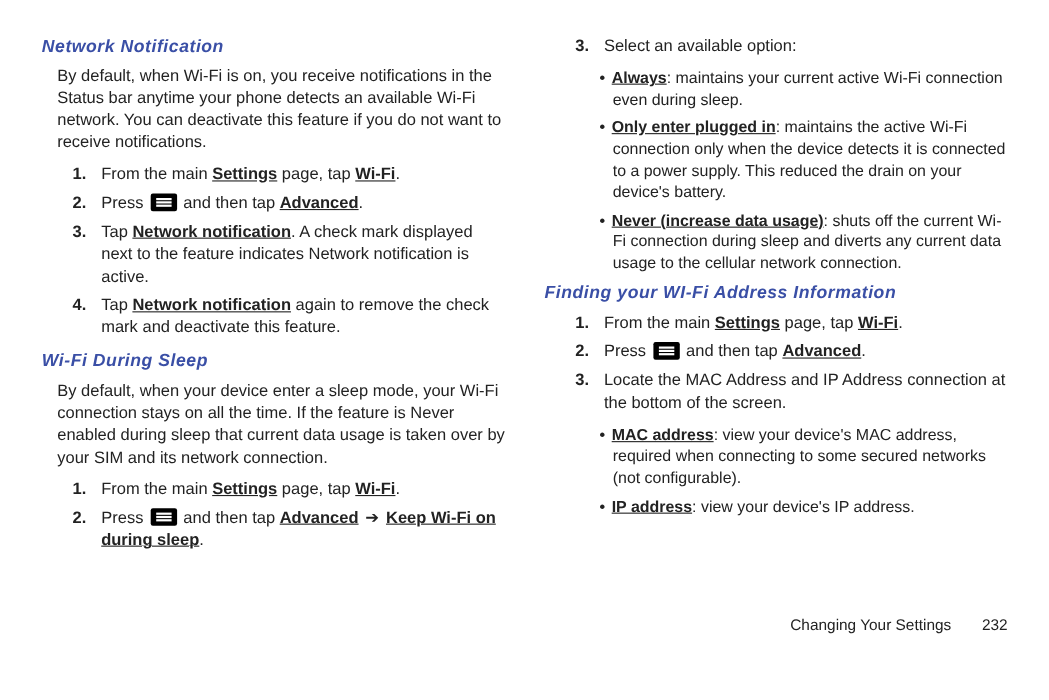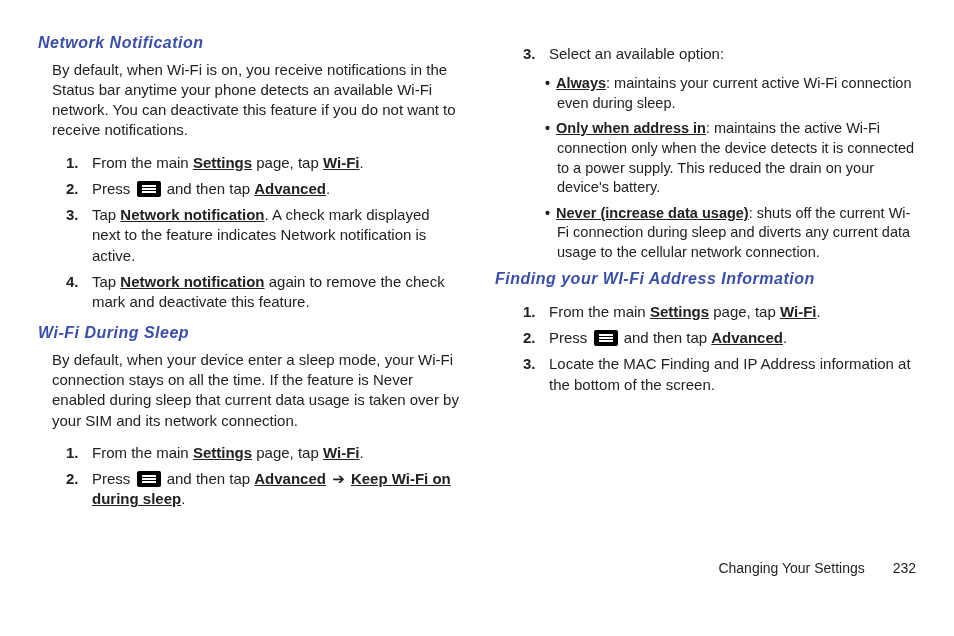--- a/index.html
+++ b/index.html
@@ -34,21 +34,21 @@
     font-style: italic;
     font-size: 16px;
     margin: 0 0 6px 0;
     letter-spacing: 0.5px;
   }
   .para {
     margin: 0 0 8px 14px;
   }
   ol.steps {
     list-style: none;
-    margin: 12px 0 10px 0;
+    margin: 0 0 10px 0;
     padding: 0;
   }
   ol.steps > li {
     padding-left: 54px;
     text-indent: -26px;
     margin-bottom: 6px;
   }
   ol.steps > li .num {
     font-weight: bold;
     display: inline-block;
@@ -145,37 +145,41 @@
 
     <div class="col">
 
       <ol class="steps">
         <li>
           <span class="num">3.</span><span>Select an available option:</span>
         </li>
       </ol>
       <ul class="bullets">
         <li><span class="b">Always</span><span>: maintains your current active Wi-Fi connection even during sleep.</span></li>
-        <li><span class="b">Only when address in</span><span>: maintains the active Wi-Fi connection only when the device detects it is connected to a power supply. This reduced the drain on your device's battery.</span></li>
+        <li><span class="b">Only enter plugged in</span><span>: maintains the active Wi-Fi connection only when the device detects it is connected to a power supply. This reduced the drain on your device's battery.</span></li>
         <li><span class="b">Never (increase data usage)</span><span>: shuts off the current Wi-Fi connection during sleep and diverts any current data usage to the cellular network connection.</span></li>
       </ul>
 
       <div class="heading">Finding your WI-Fi Address Information</div>
 
       <ol class="steps">
         <li>
           <span class="num">1.</span><span>From the main </span><span class="b">Settings</span><span> page, tap </span><span class="b">Wi-Fi</span><span>.</span>
         </li>
         <li>
           <span class="num">2.</span><span>Press </span><span class="menu-icon"></span><span> and then tap </span><span class="b">Advanced</span><span>.</span>
         </li>
         <li>
-          <span class="num">3.</span><span>Locate the MAC Finding and IP Address information at the bottom of the screen.</span>
+          <span class="num">3.</span><span>Locate the MAC Address and IP Address connection at the bottom of the screen.</span>
         </li>
       </ol>
+      <ul class="bullets">
+        <li><span class="b">MAC address</span><span>: view your device's MAC address, required when connecting to some secured networks (not configurable).</span></li>
+        <li><span class="b">IP address</span><span>: view your device's IP address.</span></li>
+      </ul>
 
     </div>
   </div>
 
   <div class="footer">
     <span class="title">Changing Your Settings</span>
     <span>232</span>
   </div>
 </div>
 

